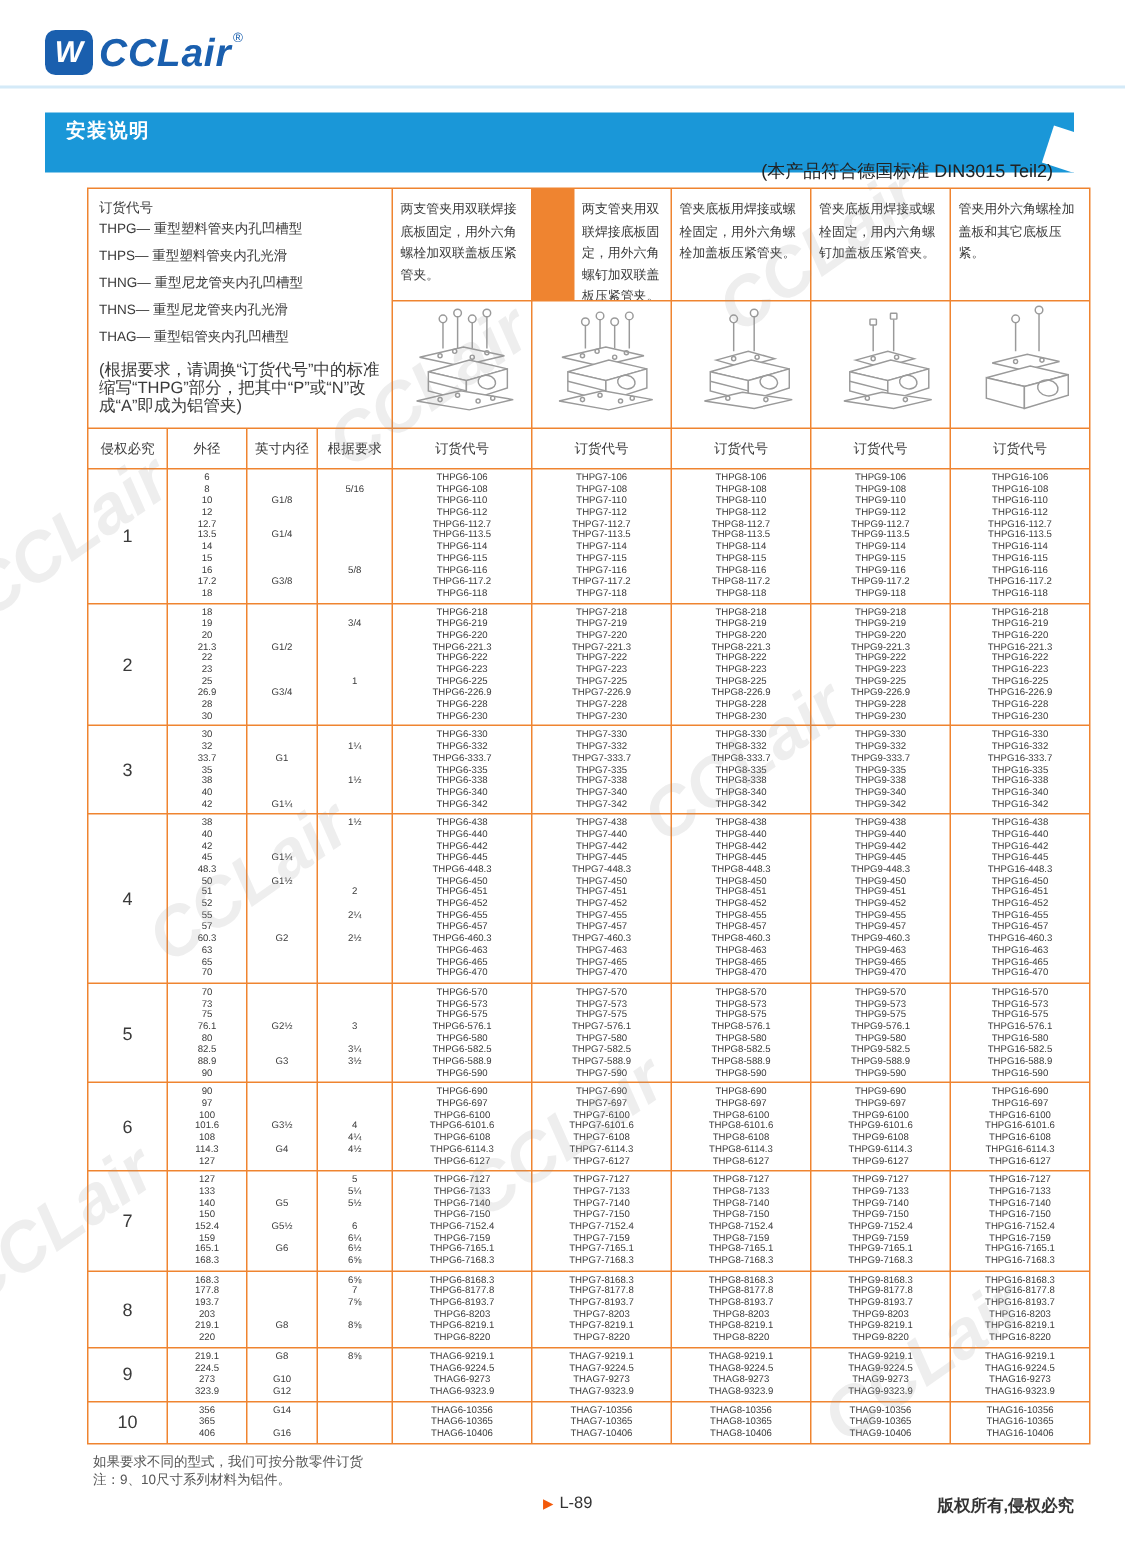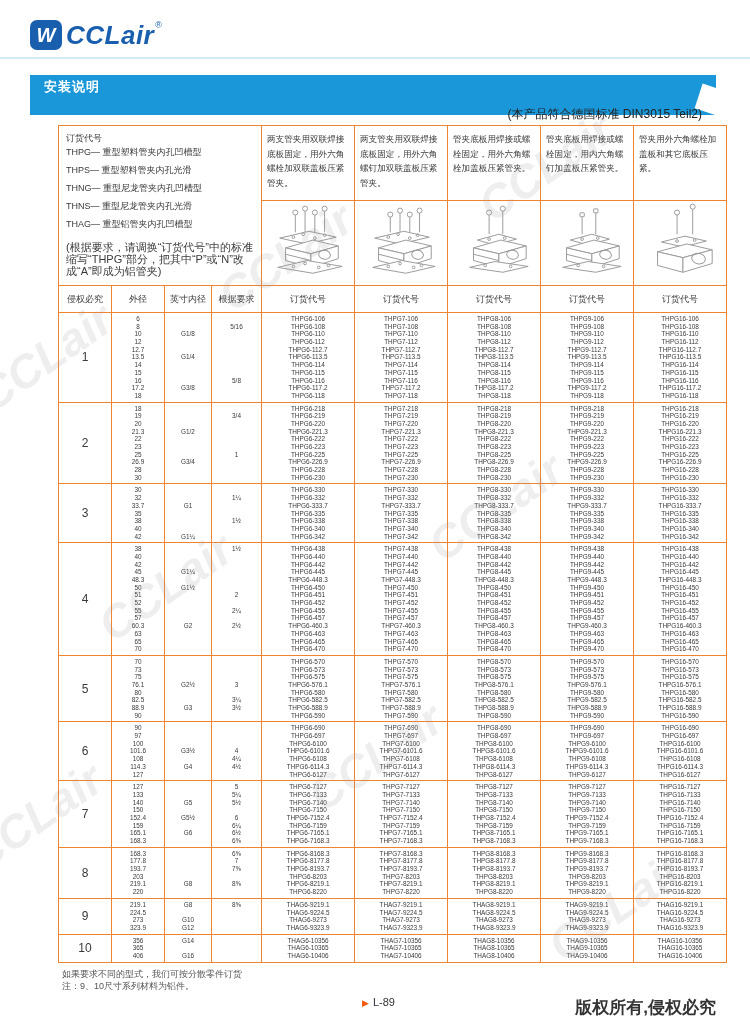--- a/index.html
+++ b/index.html
@@ -46,21 +46,21 @@
   .cell.head{display:flex;align-items:center;justify-content:center;font-size:9px;}
   .cell.series{display:flex;align-items:center;justify-content:center;font-size:12px;}
   .cell.stack{padding:2px 0;}
   .ln{height:7.7px;line-height:7.7px;font-size:6.4px;text-align:center;white-space:nowrap;}
 
   
   .note-lines{position:absolute;left:62px;top:968px;font-size:9px;line-height:12px;color:#555;}
   .footer{position:absolute;left:0;top:996px;width:750px;height:18px;}
   .page-no{position:absolute;left:362px;top:0;font-size:11px;color:#333;}
   .page-no .tri{color:var(--tagline-orange);font-size:9px;margin-right:4px;}
-  .copyright{position:absolute;right:34px;top:0;font-size:17px;font-weight:bold;color:#333;}
+  .copyright{position:absolute;right:34px;top:0;font-size:11px;font-weight:bold;color:#333;}
 
   
   .wm{position:absolute;font-style:italic;font-weight:bold;font-size:46px;color:rgba(150,150,150,0.16);
       transform:rotate(-35deg);z-index:6;pointer-events:none;white-space:nowrap;}
   svg .st{stroke:#9a9a9a;fill:#fff;stroke-width:1;}
   svg .stn{stroke:#9a9a9a;fill:none;stroke-width:1;}
 </style>
 </head>
 <body>
 
@@ -112,21 +112,21 @@
   <polygon class="st" points="76,44 76,57 48,66 48,52"></polygon>
   <ellipse class="stn" cx="62" cy="53" rx="6" ry="4.6" transform="rotate(12 62 53)"></ellipse>
   <line class="stn" x1="22" y1="52.5" x2="48" y2="59"></line>
           <polygon class="st" points="14,66 44,59 80,65 50,72"></polygon>
           <circle class="stn" cx="30" cy="65" r="1.4"></circle>
           <circle class="stn" cx="42" cy="62" r="1.4"></circle>
           <circle class="stn" cx="56" cy="66" r="1.4"></circle>
           <circle class="stn" cx="66" cy="64" r="1.4"></circle>
         </svg>
       </div>
-      <div class="cell desc" style="grid-area: 1 / 6;">两支管夹用双联焊接底板固定，用外六角螺钉加双联盖板压紧管夹。</div>
+      <div class="cell desc" style="grid-area: 1 / 6; margin-left: 28px;">两支管夹用双联焊接底板固定，用外六角螺钉加双联盖板压紧管夹。</div>
       <div class="cell illus" style="grid-area: 2 / 6;">
         <svg width="88" height="80" viewBox="0 0 90 82">
           <line class="stn" x1="34" y1="14" x2="34" y2="30"></line>
           <circle class="st" cx="34" cy="11.8" r="2.6"></circle>
           <line class="stn" x1="44" y1="10" x2="44" y2="30"></line>
           <circle class="st" cx="44" cy="7.8" r="2.6"></circle>
           <line class="stn" x1="54" y1="14" x2="54" y2="30"></line>
           <circle class="st" cx="54" cy="11.8" r="2.6"></circle>
           <line class="stn" x1="64" y1="10" x2="64" y2="30"></line>
           <circle class="st" cx="64" cy="7.8" r="2.6"></circle>

